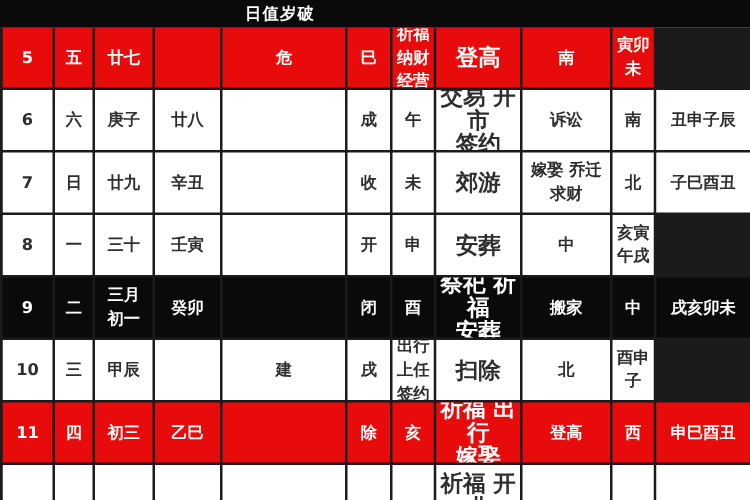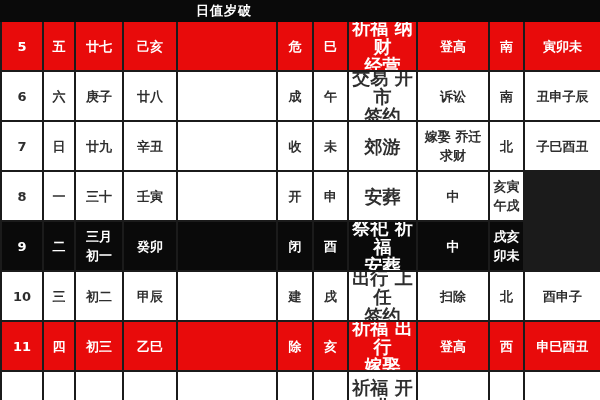--- a/index.html
+++ b/index.html
@@ -67,21 +67,20 @@
 
 <div class="screen">
   <div class="header-bar">
     <span class="title">日值岁破</span>
   </div>
   <div class="table-body">
       <div class="row red">
         <div class="cell">5</div>
         <div class="cell">五</div>
         <div class="cell">廿七</div>
-        <div class="cell">己亥</div>
         <div class="cell"></div>
         <div class="cell">危</div>
         <div class="cell">巳</div>
         <div class="cell">祈福 纳财
 经营</div>
         <div class="cell">登高</div>
         <div class="cell">南</div>
         <div class="cell">寅卯未</div>
       </div>
       <div class="row plain">
@@ -128,27 +127,27 @@
         <div class="cell">9</div>
         <div class="cell">二</div>
         <div class="cell">三月
 初一</div>
         <div class="cell">癸卯</div>
         <div class="cell"></div>
         <div class="cell">闭</div>
         <div class="cell">酉</div>
         <div class="cell">祭祀 祈福
 安葬</div>
+        <div class="cell">搬家</div>
         <div class="cell">中</div>
         <div class="cell">戌亥卯未</div>
       </div>
       <div class="row plain">
         <div class="cell">10</div>
         <div class="cell">三</div>
-        <div class="cell">初二</div>
         <div class="cell">甲辰</div>
         <div class="cell"></div>
         <div class="cell">建</div>
         <div class="cell">戌</div>
         <div class="cell">出行 上任
 签约</div>
         <div class="cell">扫除</div>
         <div class="cell">北</div>
         <div class="cell">酉申子</div>
       </div>

